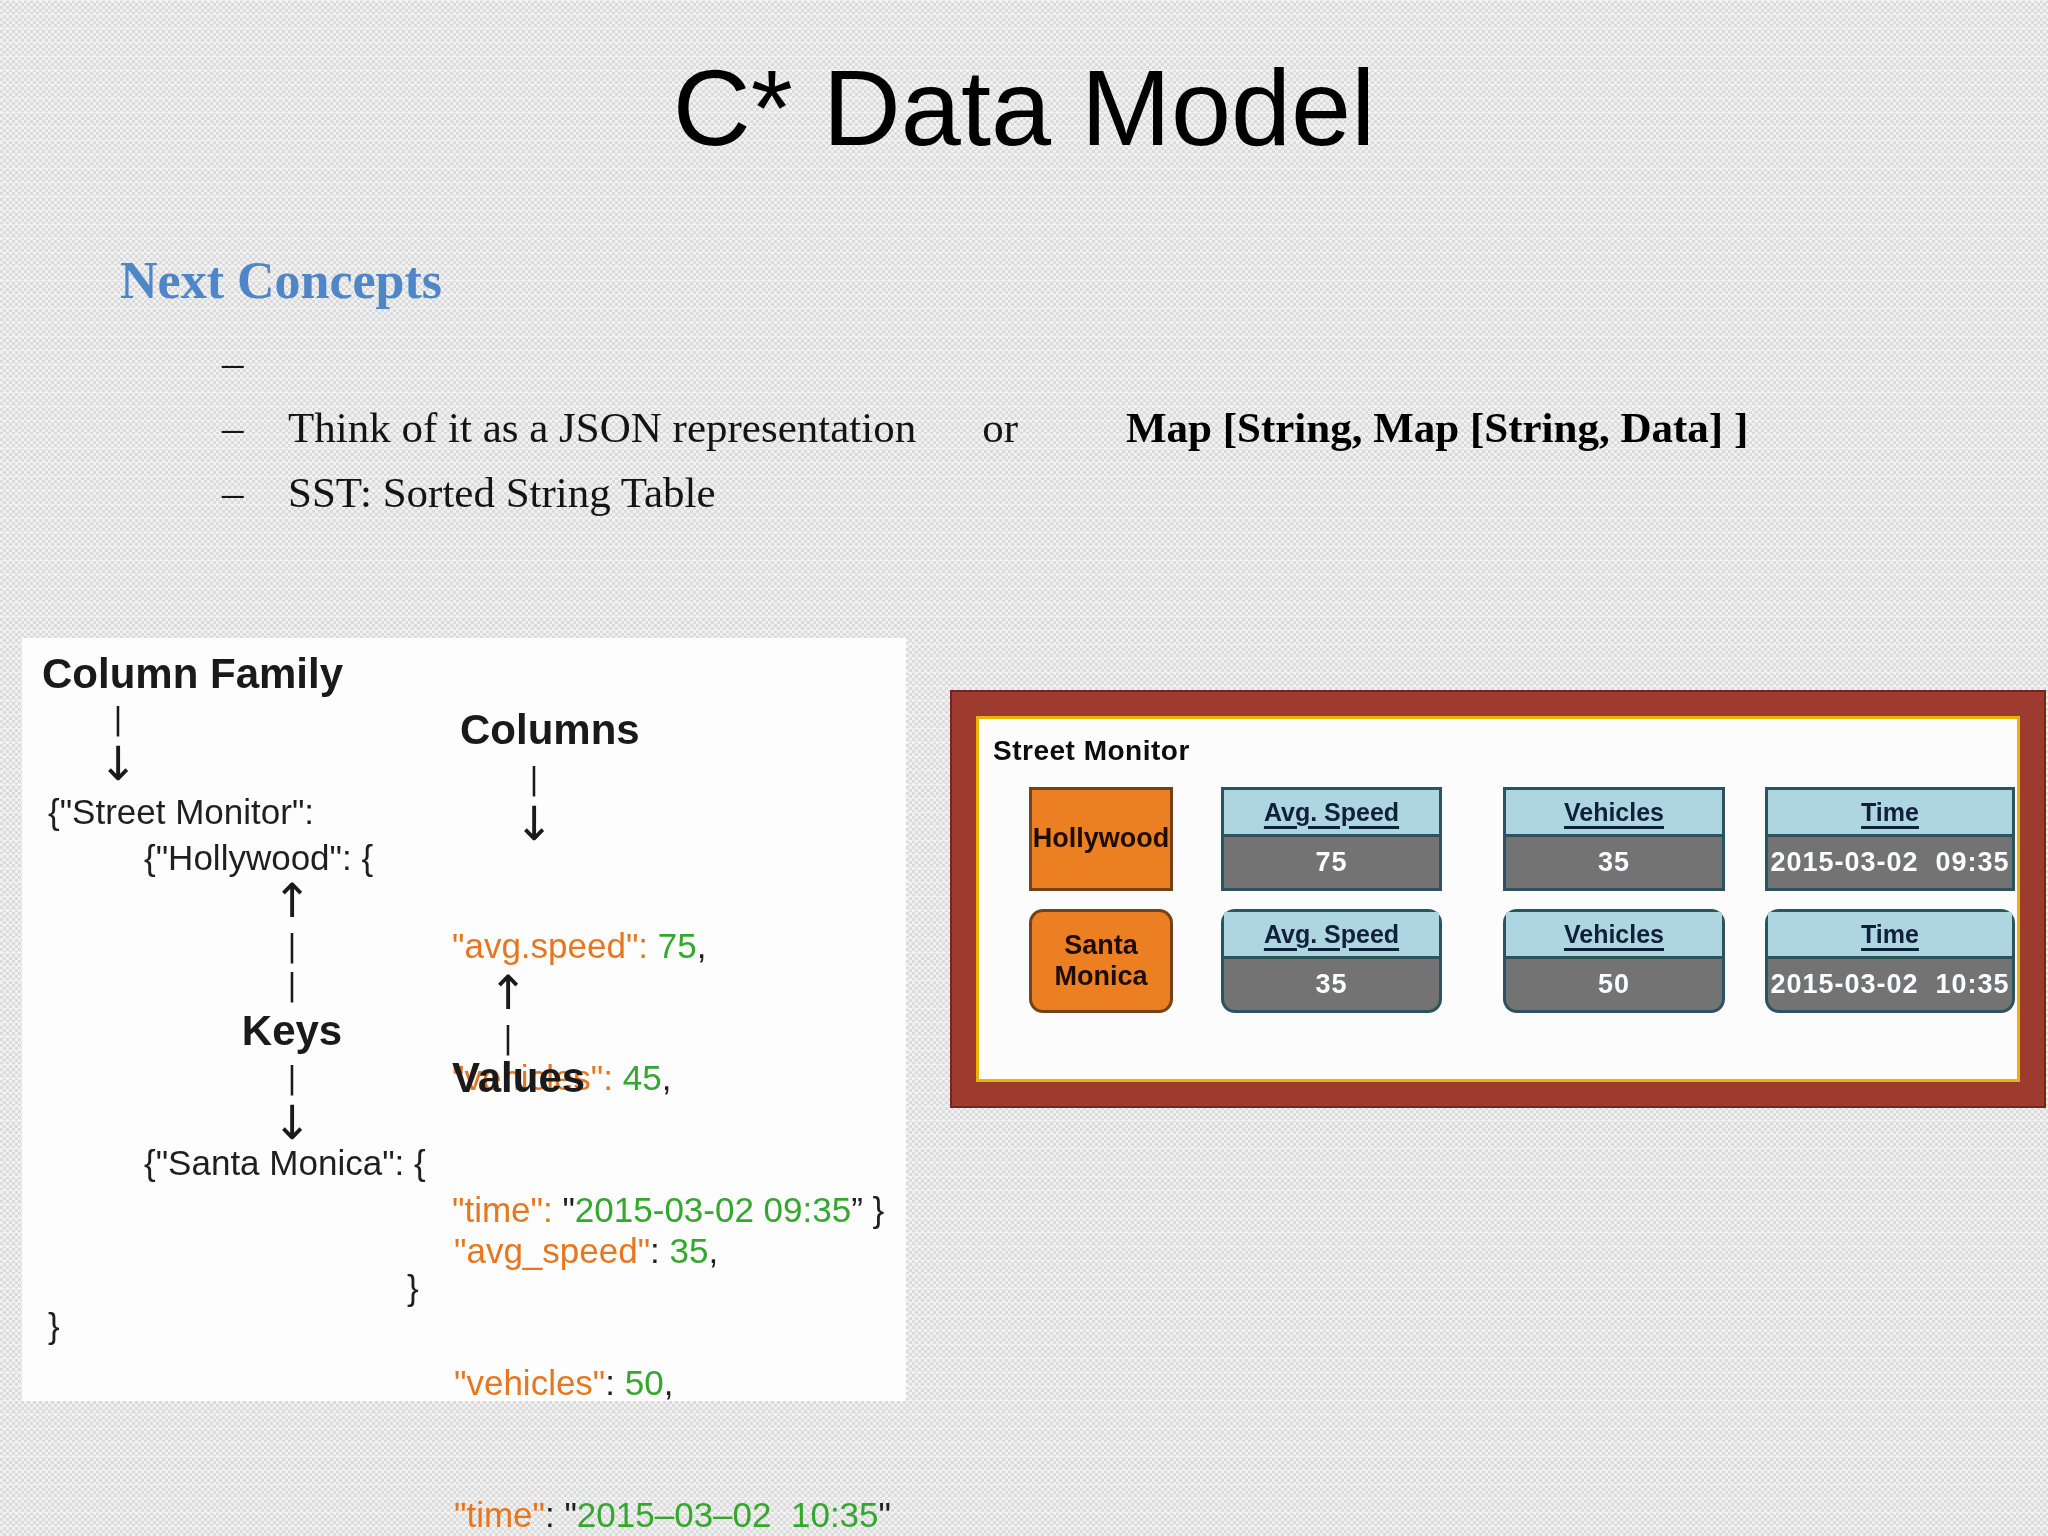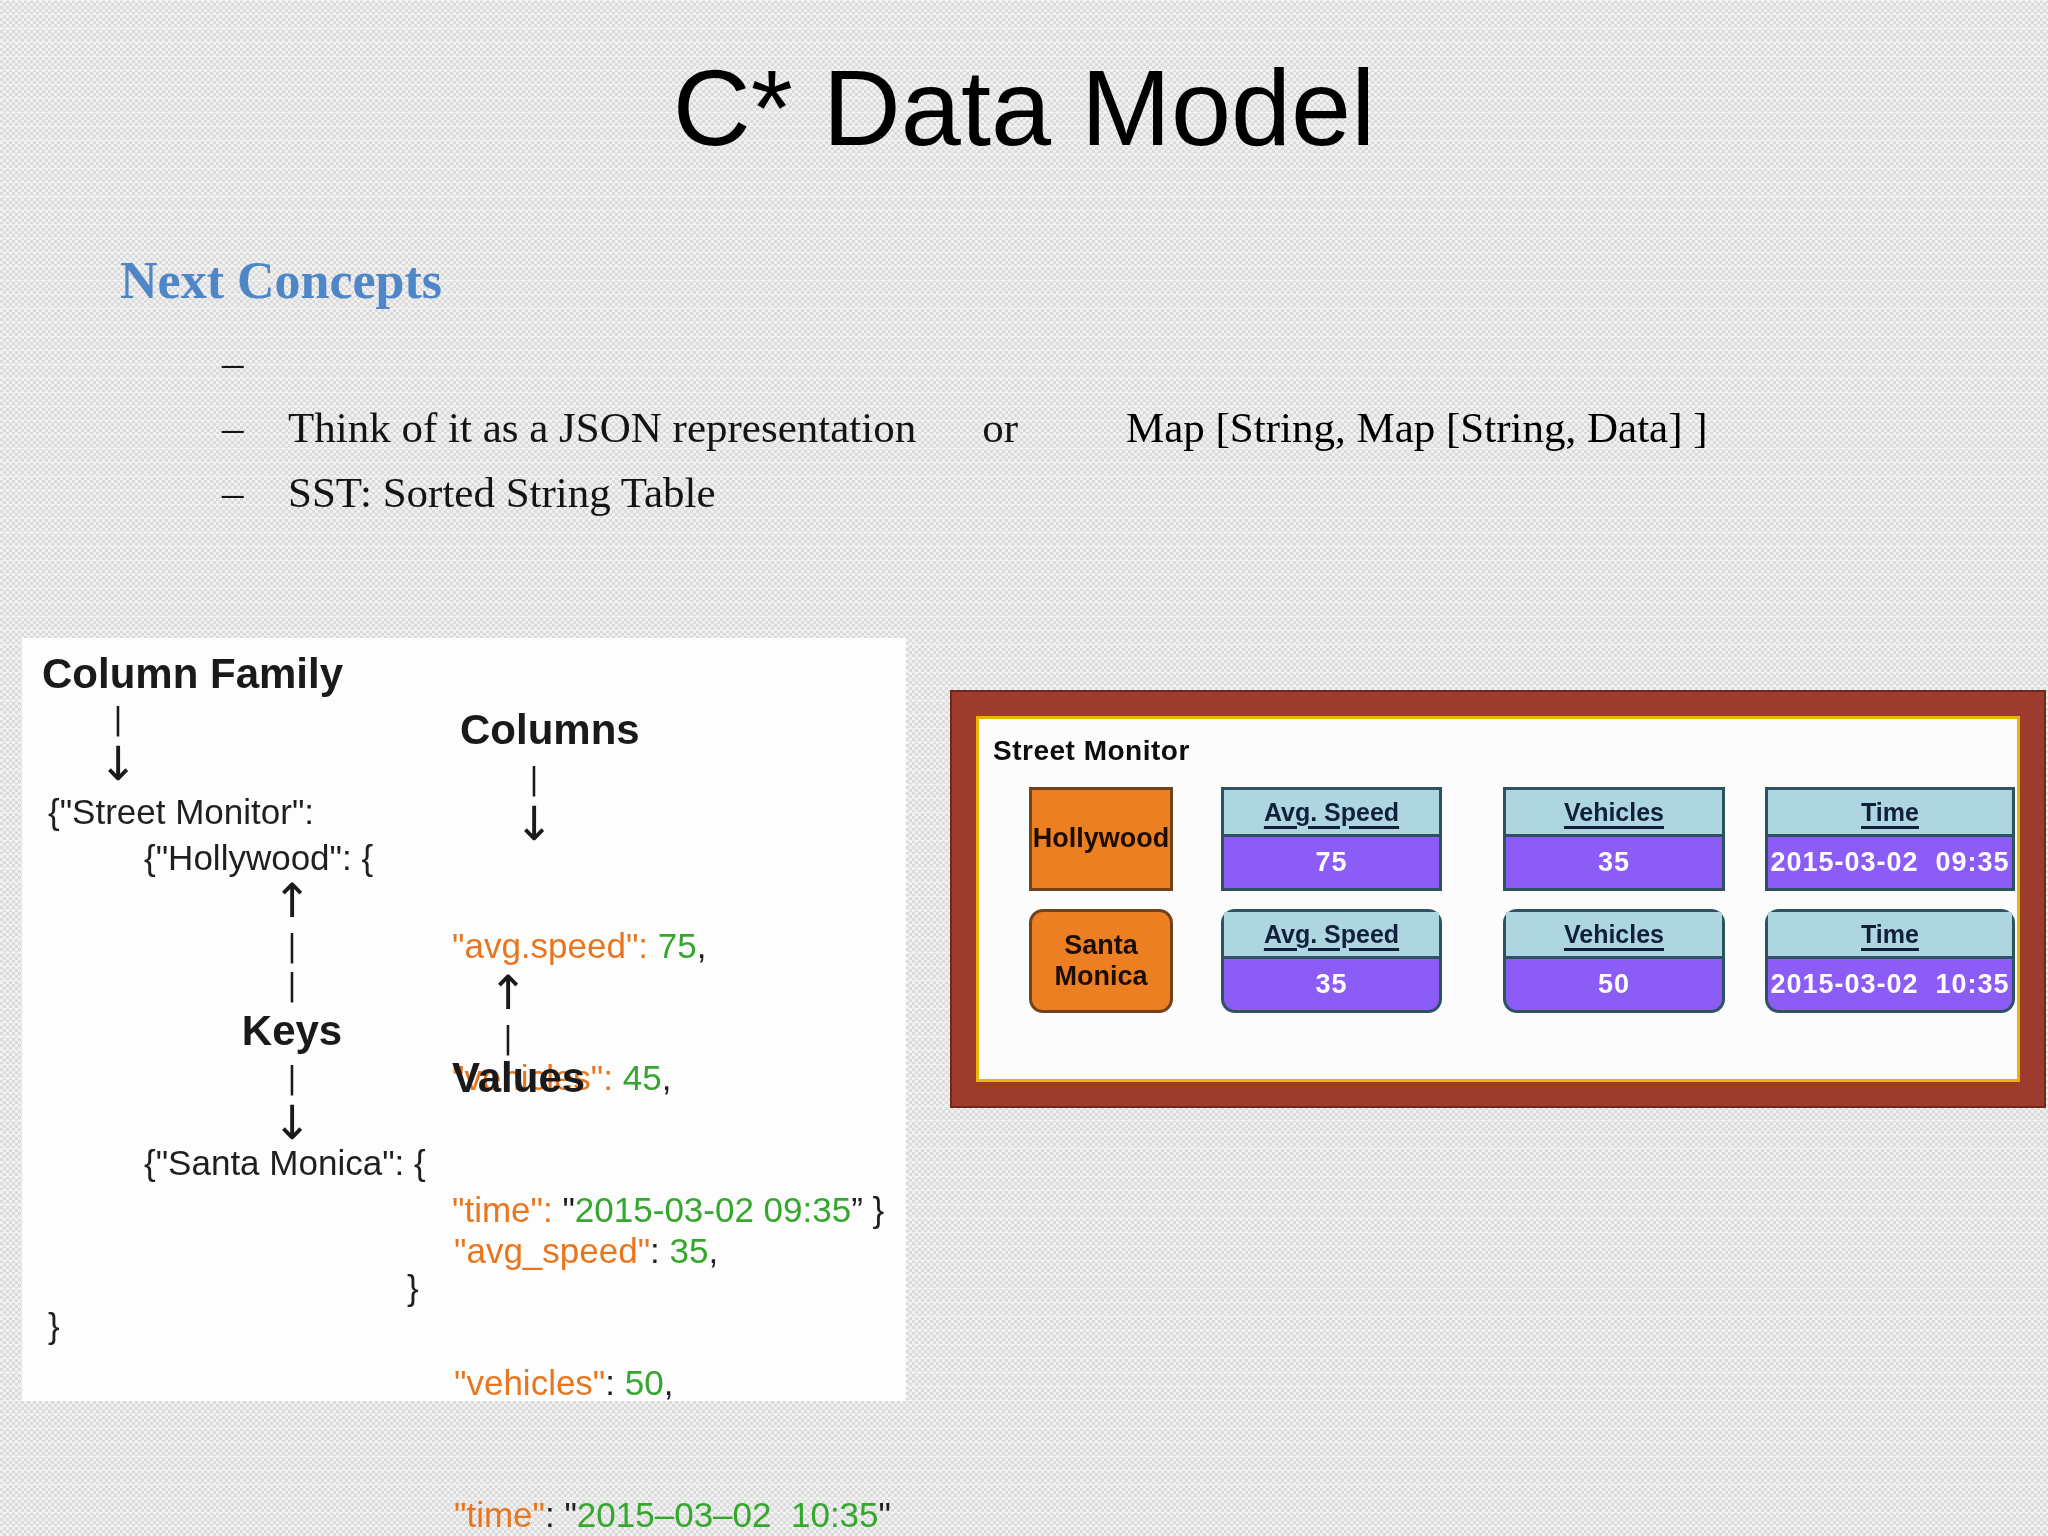--- a/index.html
+++ b/index.html
@@ -22,21 +22,21 @@
   .heading{
     position:absolute;left:120px;top:252px;
     font-family:"Liberation Serif",serif;font-weight:bold;
     font-size:52px;line-height:58px;color:#4e86c8;
   }
   .bullets{position:absolute;left:222px;top:330px;width:1810px;}
   .bullet{display:flex;align-items:flex-start;
     font-family:"Liberation Serif",serif;font-size:43px;line-height:65px;color:#141414;}
   .bullet .dash{width:66px;flex:0 0 66px;}
   .bullet .or{margin-left:66px;margin-right:108px;}
-  .bullet .bold{font-weight:normal;color:#000;}
+  .bullet .bold{font-weight:bold;color:#000;}
 
   
   .json-panel{
     position:absolute;left:22px;top:638px;width:884px;height:763px;
     background:#fdfdfd;
   }
   .json-panel .abs{position:absolute;}
   .dlabel{font-weight:bold;font-size:42px;line-height:48px;color:#1a1a1a;}
   .codeline{font-size:35px;line-height:44px;color:#1f1f1f;white-space:pre;}
   .codeblock{font-size:35px;line-height:44px;white-space:pre;}
@@ -79,21 +79,21 @@
   .r2{top:190px;border-radius:14px;}
   .cname{left:50px;width:144px;}
   .cavg{left:242px;width:221px;}
   .cveh{left:524px;width:222px;}
   .ctime{left:786px;width:250px;}
   .namebox{
     background:#eb7f22;border:3px solid #74421a;
     display:flex;align-items:center;justify-content:center;text-align:center;
     font-weight:bold;font-size:27px;color:#1c0d00;line-height:1.15;padding:0 11px;
   }
-  .databox{border:3px solid #2e5360;background:#8b5cf6;}
+  .databox{border:3px solid #2e5360;background:#737373;}
   .databox .hdr{
     height:44px;background:#aed6e0;border-bottom:3px solid #2e5360;
     display:flex;align-items:center;justify-content:center;
     font-weight:bold;font-size:25px;color:#10203a;
     text-decoration:underline;text-decoration-thickness:3px;text-underline-offset:5px;
   }
   .databox .val{
     height:51px;display:flex;align-items:center;justify-content:center;
     font-weight:bold;font-size:27px;color:#fbfdff;white-space:pre;letter-spacing:1px;
   }

